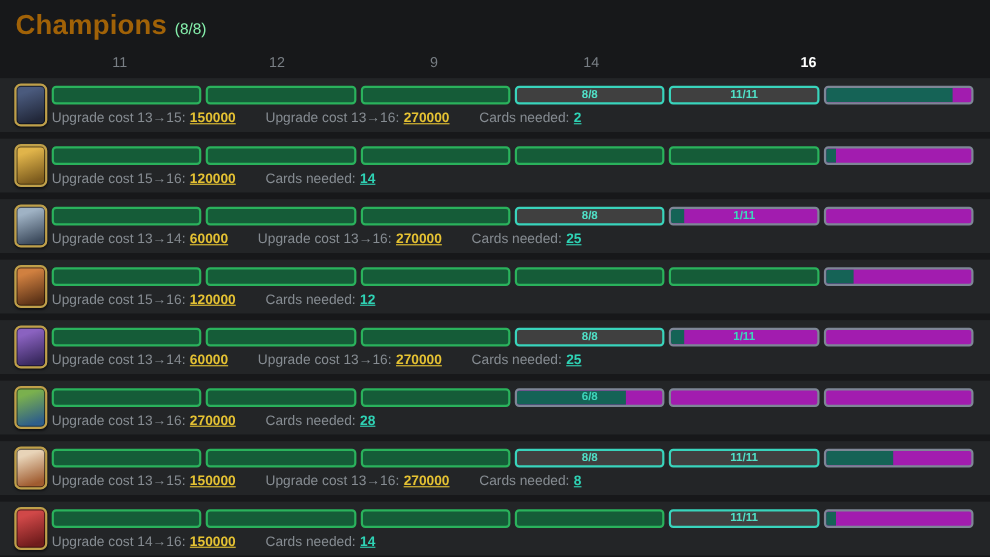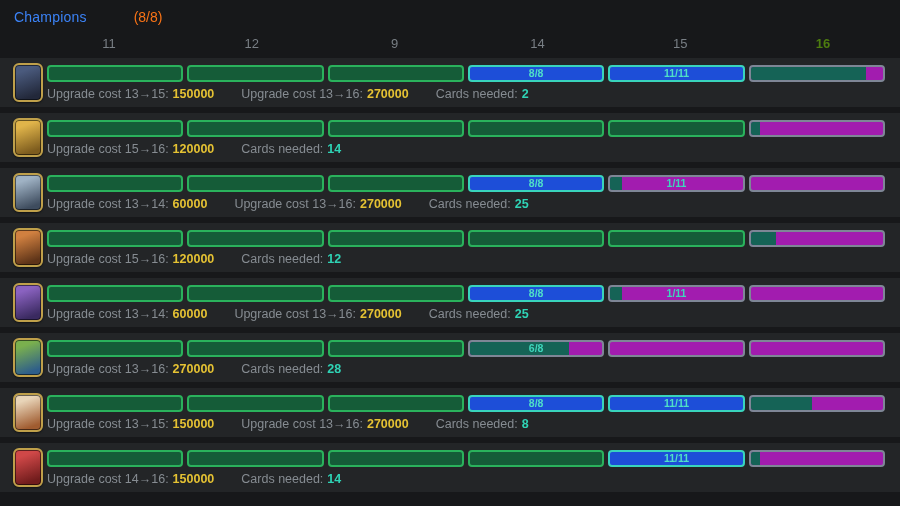--- a/index.html
+++ b/index.html
@@ -4,73 +4,72 @@
 <style>
   html,body{margin:0;padding:0;}
   body{
     width:900px;height:506px;overflow:hidden;
     background:#17181a;
     font-family:"Liberation Sans", sans-serif;
     -webkit-font-smoothing:antialiased;
   }
   .app-header{padding:9px 0 0 14px;}
   .title-line{display:flex;align-items:baseline;gap:7px;}
-  .title{font-size:14px;font-weight:400;color:#3b82f6;letter-spacing:.2px;}
-  .count{font-size:14px;font-weight:400;color:#f97316;margin-left:40px;}
+  .title{font-size:25px;font-weight:700;color:#a16207;letter-spacing:.2px;}
+  .count{font-size:14px;font-weight:400;color:#86efac;}
   .col-headers{
     display:grid;grid-template-columns:repeat(6,1fr);gap:19px;
     margin:11px 15px 7px 47px;
   }
   .col-h{text-align:center;font-size:13px;color:#797f85;}
-  .col-h.active{color:#4d7c0f;font-weight:700;}
+  .col-h.active{color:#ffffff;font-weight:700;text-align:right;}
   #rows-container{margin-top:2px;}
   .row{
     height:49px;background:#232527;margin-bottom:6px;
     display:flex;align-items:center;
   }
   .icon-wrap{flex:none;width:30px;height:39px;margin-left:13px;}
   .card-icon{
     width:100%;height:100%;box-sizing:border-box;
     border:2px solid #bfa04a;border-radius:6px;
     box-shadow:inset 0 0 0 1px rgba(0,0,0,.55), 0 1px 2px rgba(0,0,0,.5);
   }
   .row-content{flex:1;margin-left:4px;margin-right:15px;}
   .bars{display:grid;grid-template-columns:repeat(6,1fr);gap:4px;}
   .bar{
     height:17px;box-sizing:border-box;border-radius:4px;
     border:2px solid;position:relative;overflow:hidden;
     display:flex;align-items:center;justify-content:center;
     font-size:10.5px;font-weight:700;line-height:1;
   }
   .bar.green{background:#155c38;border-color:#2ab25c;}
-  .bar.teal{background:#1d4ed8;border-color:#39d4bc;color:#50e0c7;}
+  .bar.teal{background:#404040;border-color:#39d4bc;color:#50e0c7;}
   .bar.partial{background:#a21caf;border-color:#7e8696;color:#3ed6bc;}
   .bar .fill{position:absolute;left:0;top:0;bottom:0;background:#156356;}
   .bar .lbl{position:relative;z-index:1;}
   .info{margin-top:5px;display:flex;gap:27px;font-size:12.5px;color:#868c92;white-space:nowrap;}
-  .info .val{font-weight:700;margin-left:4px;}
+  .info .val{font-weight:700;margin-left:4px;text-decoration:underline;}
   .val-gold{color:#e5c233;}
   .val-teal{color:#2fd3b5;}
 </style>
 </head>
 <body>
 
 <div class="app-header">
   <div class="title-line">
     <span class="title">Champions</span>
     <span class="count">(8/8)</span>
   </div>
 </div>
 
 <div class="col-headers" id="col-headers">
     <div class="col-h">11</div>
     <div class="col-h">12</div>
     <div class="col-h">9</div>
     <div class="col-h">14</div>
-    <div class="col-h">15</div>
     <div class="col-h active">16</div>
   </div>
 
 <div id="rows-container">
     <div class="row">
       <div class="icon-wrap">
         <div class="card-icon" style="background: linear-gradient(160deg, rgb(74, 90, 125) 20%, rgb(34, 40, 58) 85%);"></div>
       </div>
       <div class="row-content">
         <div class="bars">

